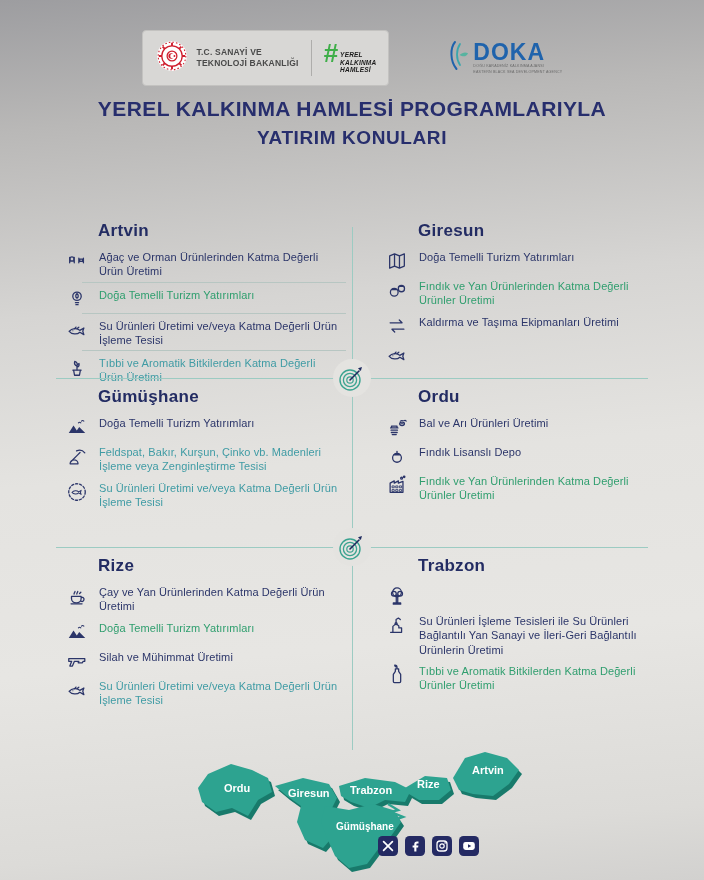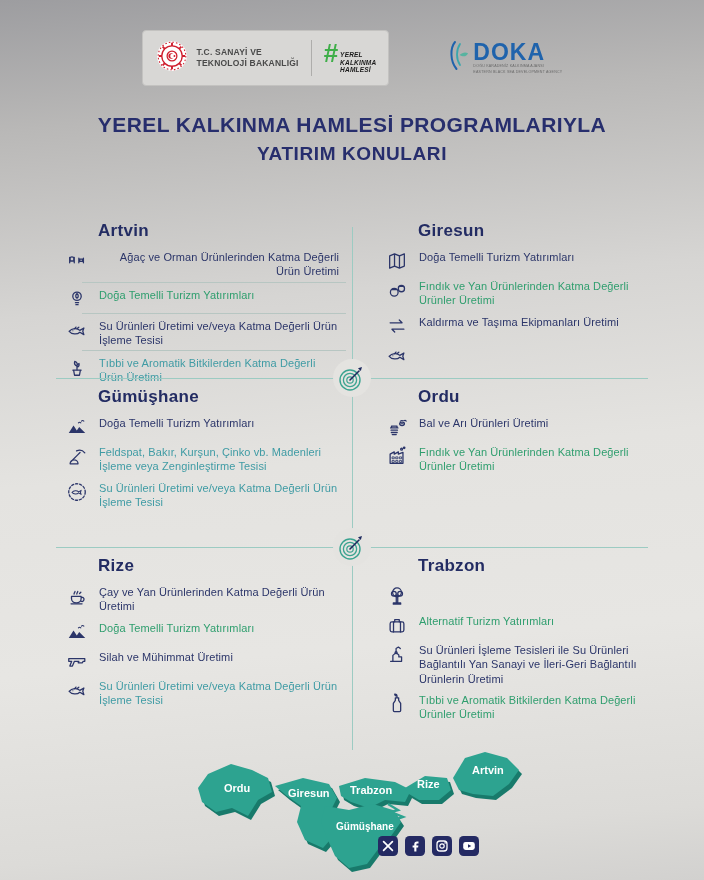--- a/index.html
+++ b/index.html
@@ -33,21 +33,21 @@
     border-radius:4px; padding:8px 12px; height:56px; }
   .ministry-text{ font-size:8.5px; font-weight:bold; color:#4a4a4a; line-height:1.25; letter-spacing:.2px; }
   .badge-sep{ width:1px; height:36px; background:#aeadab; margin:0 4px; }
   .hashtag{ display:flex; align-items:flex-start; gap:2px; }
   .hash-symbol{ color:#3fae49; font-size:26px; font-weight:bold; line-height:.9; }
   .hash-lines{ font-size:6.5px; font-weight:bold; font-style:italic; color:#1c1c1c; line-height:1.15; letter-spacing:.2px; margin-top:9px; }
   .doka{ display:flex; align-items:center; gap:4px; }
   .doka-name{ font-size:23px; font-weight:bold; color:#1f63ac; letter-spacing:1px; line-height:1; }
   .doka-sub{ font-size:3.6px; color:#6a6a6a; line-height:1.4; letter-spacing:.2px; }
   
-  .title-block{ position:absolute; top:113px; left:0; width:704px; text-align:center; color:#272e6d; }
+  .title-block{ position:absolute; top:97px; left:0; width:704px; text-align:center; color:#272e6d; }
   .title-l1{ font-size:21px; font-weight:bold; letter-spacing:.4px; }
   .title-l2{ font-size:26px; font-weight:bold; letter-spacing:.5px; margin-top:6px; }
   .title-l3{ font-size:19px; font-weight:bold; letter-spacing:.6px; margin-top:6px; }
   
   .grid{ position:absolute; left:56px; top:213px; width:592px; }
   .grid-row{ position:relative; display:flex; }
   .grid-row.r1{ height:165px; } .grid-row.r2{ height:168px; } .grid-row.r3{ height:214px; }
   .col{ width:296px; padding-top:8px; }
   .col-left{ padding-left:8px; }
   .col-right{ padding-left:32px; }
@@ -136,21 +136,21 @@
     <div class="grid-row r1">
       <div class="col col-left">
           <h2 class="city-title">Artvin</h2>
           <div class="item ruled">
             <span class="item-icon">
               <svg viewBox="0 0 24 24">
                 <path d="M4 8v6M9 8v6M4 12h5M4.5 12V8.8c0-1.8 4-1.8 4 0V12"></path>
                 <path d="M14 9v5M19 9v5M14 12.5h5M15 12.5V10h3v2.5"></path>
               </svg>
             </span>
-            <span class="item-text" style="color: rgb(43, 53, 105); text-align: right;">Ağaç ve Orman Ürünlerinden Katma Değerli Ürün Üretimi</span>
+            <span class="item-text" style="color: rgb(43, 53, 105);">Ağaç ve Orman Ürünlerinden Katma Değerli Ürün Üretimi</span>
           </div>
           <div class="item ruled">
             <span class="item-icon">
               <svg viewBox="0 0 24 24">
                 <circle cx="12" cy="9" r="4.6"></circle>
                 <path d="M10.3 16h3.4M10.8 18.2h2.4"></path>
                 <path d="M12 6.2c-1.8 1-1.8 3.8 0 4.8 1.8-1 1.8-3.8 0-4.8z"></path>
               </svg>
             </span>
             <span class="item-text" style="color: rgb(47, 158, 110);">Doğa Temelli Turizm Yatırımları</span>
@@ -266,20 +266,30 @@
                 <path d="M6 13v-2h6v2M5 13h8M5.5 15.5h7M5.8 18h6.4M6.8 20.3h4.4"></path>
                 <ellipse cx="17.5" cy="8.5" rx="2.6" ry="1.9"></ellipse>
                 <path d="M16.2 8.5h2.6M15.5 5.8c.8-1 2-1.2 3-.6M19.5 5.2c.9-.6 2-.4 2.6.4" stroke-width="1.1"></path>
               </svg>
             </span>
             <span class="item-text" style="color: rgb(43, 53, 105);">Bal ve Arı Ürünleri Üretimi</span>
           </div>
           <div class="item">
             <span class="item-icon">
               <svg viewBox="0 0 24 24">
+                <circle cx="12" cy="14" r="4.8"></circle>
+                <path d="M7.6 11.4c1.2-3.2 7.6-3.2 8.8 0z" fill="#2b3569" stroke="none"></path>
+                <path d="M12 8.8V7"></path>
+              </svg>
+            </span>
+            <span class="item-text" style="color: rgb(43, 53, 105);">Fındık Lisanslı Depo</span>
+          </div>
+          <div class="item">
+            <span class="item-icon">
+              <svg viewBox="0 0 24 24">
                 <path d="M4.5 20V10l4.5-2.5V10l4.5-2.5V10l5-2v12z"></path>
                 <path d="M7 13h2v2H7zM11 13h2v2h-2zM15 13h2v2h-2zM7 17h2v2H7zM11 17h2v2h-2zM15 17h2v2h-2z" stroke-width=".9"></path>
                 <circle cx="17" cy="4.5" r="1"></circle>
                 <circle cx="19.8" cy="3" r=".8"></circle>
               </svg>
             </span>
             <span class="item-text" style="color: rgb(47, 158, 110);">Fındık ve Yan Ürünlerinden Katma Değerli Ürünler Üretimi</span>
           </div>
         </div>
     </div>
@@ -341,29 +351,20 @@
           <div class="item">
             <span class="item-icon">
               <svg viewBox="0 0 24 24" fill="#2b3569" stroke="none">
                 <circle cx="12" cy="8" r="4.8"></circle>
                 <circle cx="8.6" cy="9.6" r="2.6"></circle>
                 <circle cx="15.4" cy="9.6" r="2.6"></circle>
                 <path d="M11.2 11h1.6v8.2h-1.6z"></path>
                 <path d="M8 19.6h8v1.3H8z"></path>
               </svg>
             </span>
-          </div>
-          <div class="item">
-            <span class="item-icon">
-              <svg viewBox="0 0 24 24">
-                <rect x="4.5" y="8.5" width="15" height="11" rx="2"></rect>
-                <path d="M9.5 8.5V6.2h5V8.5M8.2 8.5v11M15.8 8.5v11"></path>
-              </svg>
-            </span>
-            <span class="item-text" style="color: rgb(47, 158, 110);">Alternatif Turizm Yatırımları</span>
           </div>
           <div class="item">
             <span class="item-icon">
               <svg viewBox="0 0 24 24">
                 <path d="M5 20h11M7.5 20v-6.5l3.5-3 3 2.5v2.2h3V20"></path>
                 <circle cx="11" cy="10.5" r="1.1"></circle>
                 <path d="M11 9.4V6l2.5-1.6 2.1 1.6"></path>
               </svg>
             </span>
             <span class="item-text" style="color: rgb(43, 53, 105);">Su Ürünleri İşleme Tesisleri ile Su Ürünleri Bağlantılı Yan Sanayi ve İleri-Geri Bağlantılı Ürünlerin Üretimi</span>

